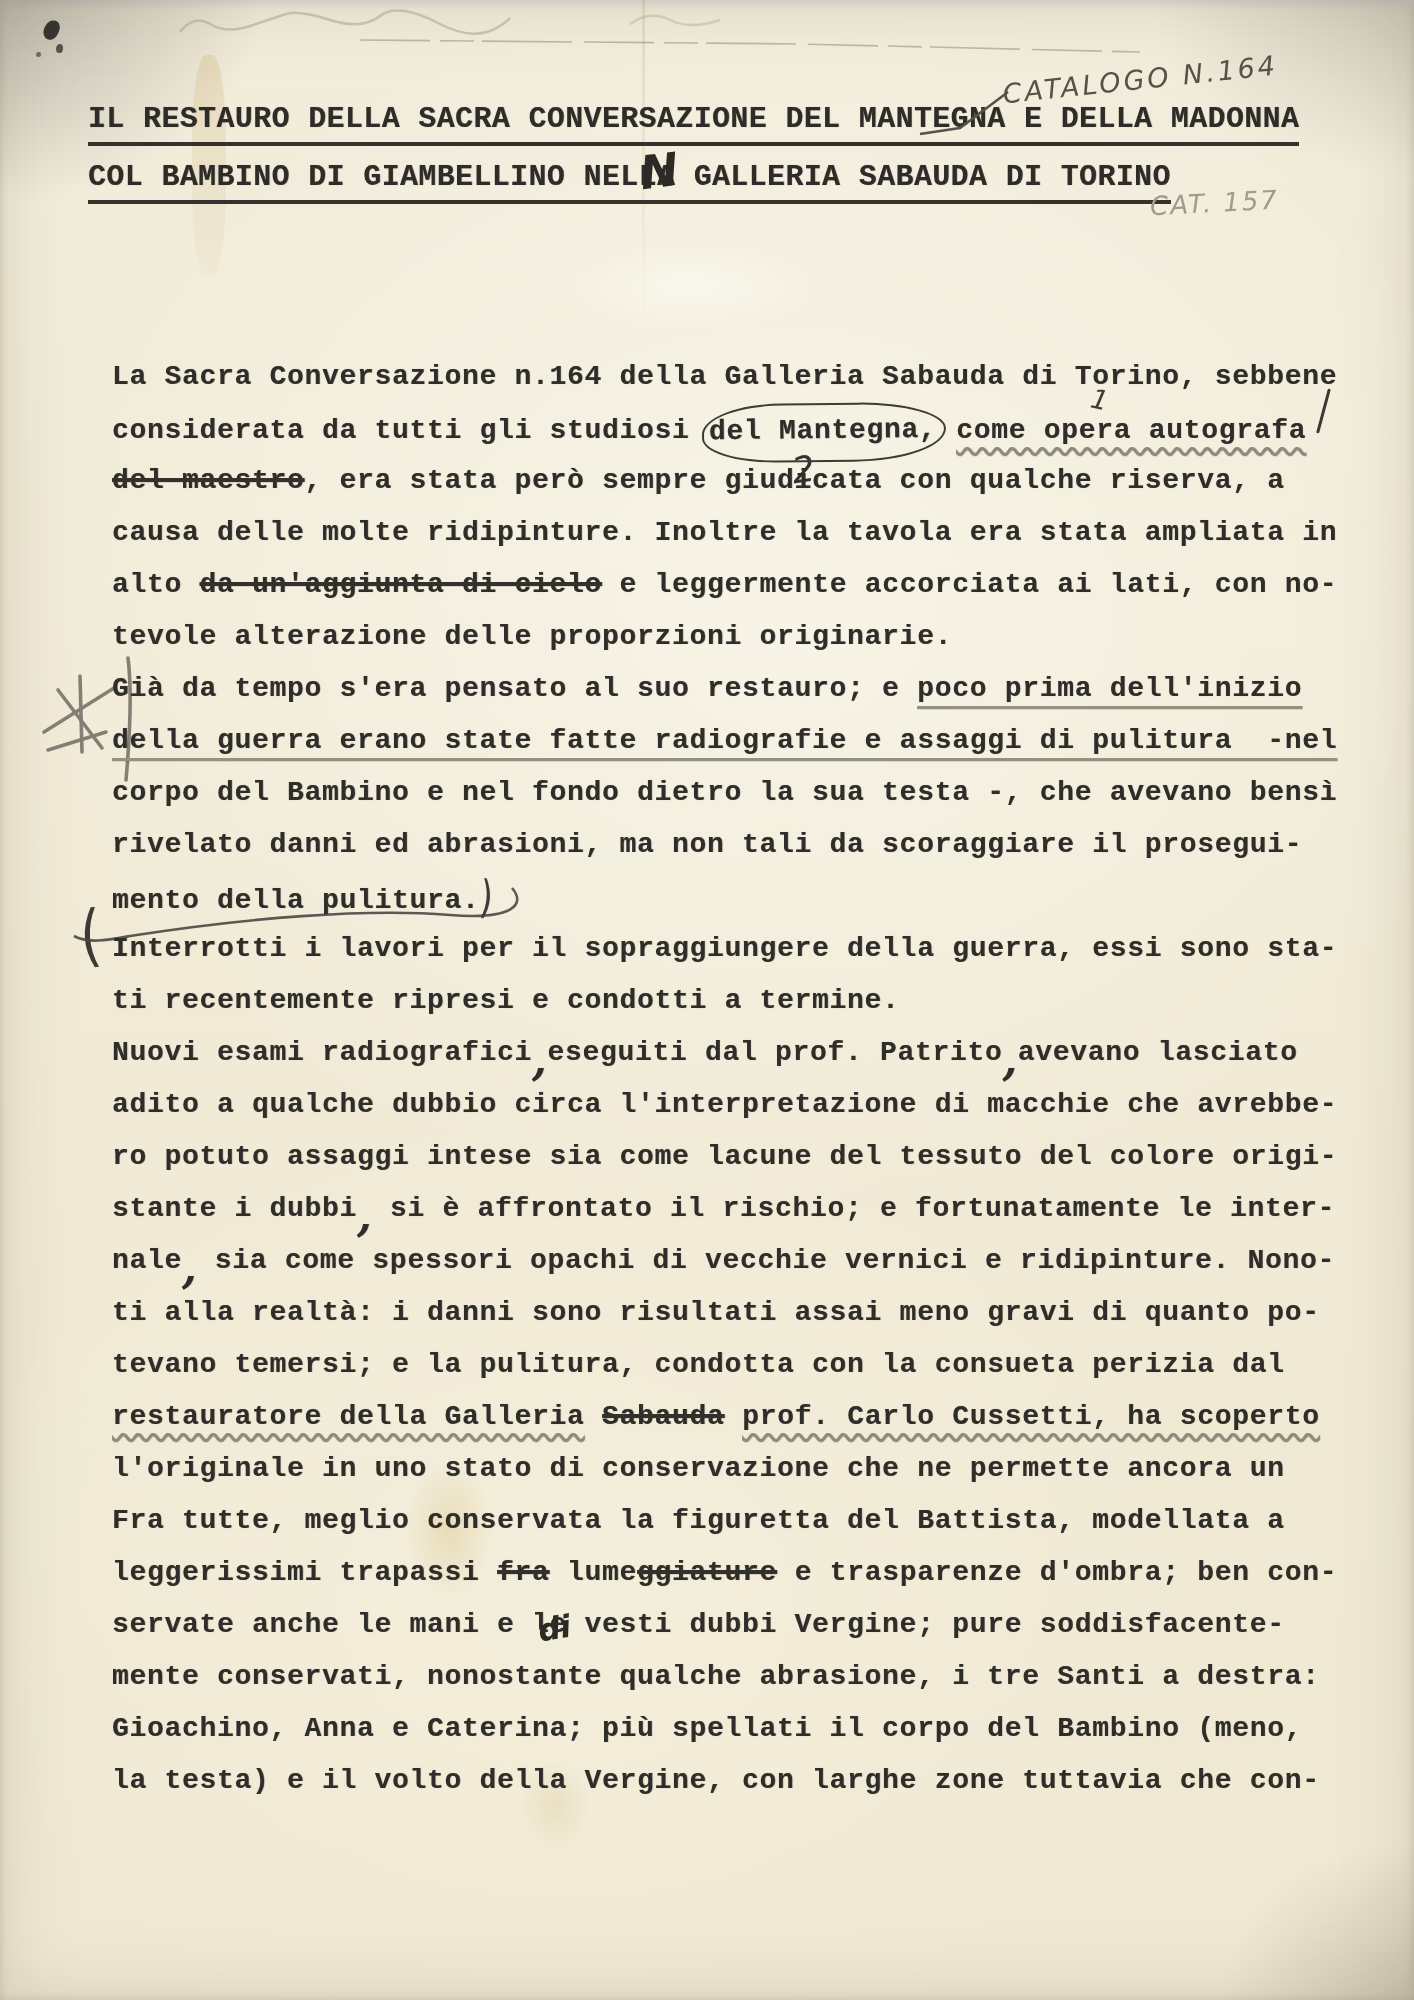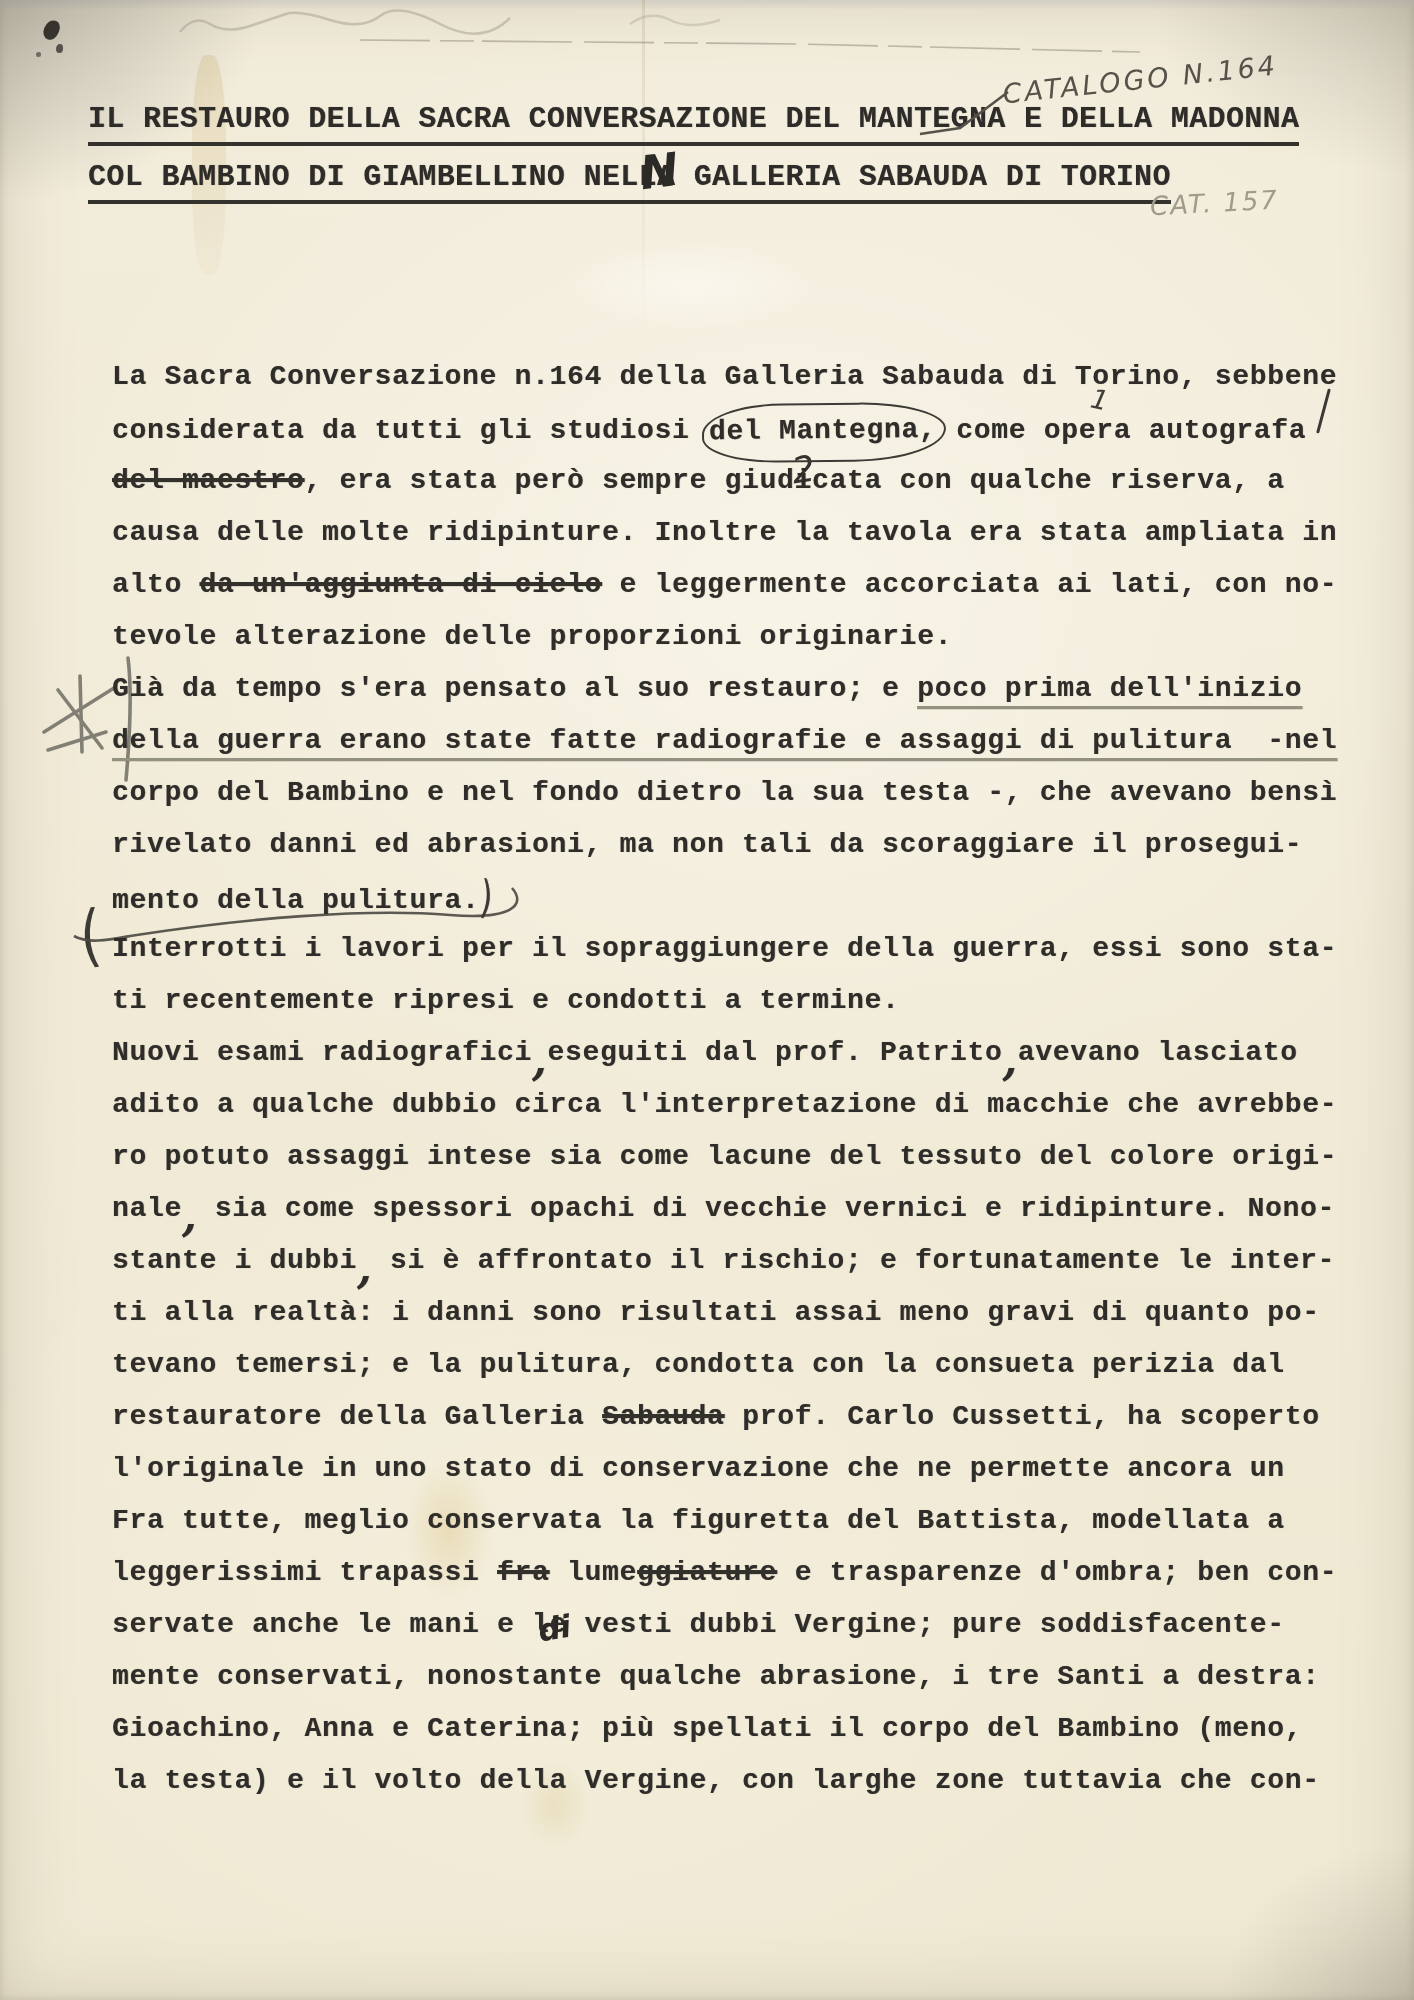--- a/index.html
+++ b/index.html
@@ -33,21 +33,21 @@
          font-size:30px;font-weight:700;letter-spacing:.35px;color:#2e2c28;
          text-shadow:.4px .3px .7px rgba(35,33,28,.5);}
   .tline{display:inline-block;border-bottom:4px solid #34322c;padding-bottom:6px;margin-bottom:14px;white-space:pre;}
   .body-text{position:absolute;left:112px;top:351px;width:1270px;
          font-size:28px;font-weight:700;letter-spacing:.7px;color:#2f2d29;
          text-shadow:.4px .3px .7px rgba(35,33,28,.45);}
   .line{height:52px;line-height:52px;white-space:pre;}
 
   
   .seg-hstrike{text-decoration:line-through;text-decoration-thickness:3.5px;text-decoration-color:#33312c;}
-  .seg-wavy{text-decoration-style:wavy;text-decoration-color:#8e8b7d;text-decoration-thickness:2.5px;text-underline-offset:9px;}
+  .seg-wavy{text-decoration:underline;text-decoration-style:wavy;text-decoration-color:#8e8b7d;text-decoration-thickness:2.5px;text-underline-offset:9px;}
   .seg-uline{text-decoration:underline;text-decoration-style:solid;text-decoration-color:#93917f;text-decoration-thickness:3px;text-underline-offset:10px;margin-top:8px;}
   .seg-circle{display:inline-block;border:2.5px solid #3d3b36;border-bottom-width:2px;
       border-radius:48% 52% 55% 45% / 75% 65% 80% 60%;
       padding:0 7px 3px 5px;margin:0 -7px 0 -5px;transform:rotate(-.6deg);}
   .seg-handparen{font-family:"DejaVu Sans",sans-serif;display:inline-block;transform:scaleY(1.4) rotate(7deg);
       font-size:32px;font-weight:400;color:#3c3a35;}
   .seg-handc{font-family:"DejaVu Serif",serif;font-style:italic;font-size:42px;line-height:0;
       vertical-align:-15px;color:#2f2d29;}
 
   
@@ -127,22 +127,22 @@
       <div class="line"><span>Già da tempo s'era pensato al suo restauro; e </span><span class="seg-uline">poco prima dell'inizio</span></div>
       <div class="line"><span class="seg-uline">della guerra erano state fatte radiografie e assaggi di pulitura  -nel</span></div>
       <div class="line"><span>corpo del Bambino e nel fondo dietro la sua testa -, che avevano bensì</span></div>
       <div class="line"><span>rivelato danni ed abrasioni, ma non tali da scoraggiare il prosegui-</span></div>
       <div class="line"><span>mento della pulitura.</span><span class="seg-handparen">)</span></div>
       <div class="line"><span>Interrotti i lavori per il sopraggiungere della guerra, essi sono sta-</span></div>
       <div class="line"><span>ti recentemente ripresi e condotti a termine.</span></div>
       <div class="line"><span>Nuovi esami radiografici</span><span class="seg-handc">,</span><span>eseguiti dal prof. Patrito</span><span class="seg-handc">,</span><span>avevano lasciato</span></div>
       <div class="line"><span>adito a qualche dubbio circa l'interpretazione di macchie che avrebbe-</span></div>
       <div class="line"><span>ro potuto assaggi intese sia come lacune del tessuto del colore origi-</span></div>
+      <div class="line"><span>stante i dubbi</span><span class="seg-handc">,</span><span> si è affrontato il rischio; e fortunatamente le inter-</span></div>
       <div class="line"><span>nale</span><span class="seg-handc">,</span><span> sia come spessori opachi di vecchie vernici e ridipinture. Nono-</span></div>
-      <div class="line"><span>stante i dubbi</span><span class="seg-handc">,</span><span> si è affrontato il rischio; e fortunatamente le inter-</span></div>
       <div class="line"><span>ti alla realtà: i danni sono risultati assai meno gravi di quanto po-</span></div>
       <div class="line"><span>tevano temersi; e la pulitura, condotta con la consueta perizia dal</span></div>
       <div class="line"><span class="seg-wavy">restauratore della Galleria</span><span> </span><span class="seg-hstrike">Sabauda</span><span> </span><span class="seg-wavy">prof. Carlo Cussetti, ha scoperto</span></div>
       <div class="line"><span>l'originale in uno stato di conservazione che ne permette ancora un</span></div>
       <div class="line"><span>Fra tutte, meglio conservata la figuretta del Battista, modellata a</span></div>
       <div class="line"><span>leggerissimi trapassi </span><span class="seg-hstrike">fra</span><span> lume</span><span class="seg-hstrike">ggiature</span><span> e trasparenze d'ombra; ben con-</span></div>
       <div class="line"><span>servate anche le mani e le vesti dubbi Vergine; pure soddisfacente-</span></div>
       <div class="line"><span>mente conservati, nonostante qualche abrasione, i tre Santi a destra:</span></div>
       <div class="line"><span>Gioachino, Anna e Caterina; più spellati il corpo del Bambino (meno,</span></div>
       <div class="line"><span>la testa) e il volto della Vergine, con larghe zone tuttavia che con-</span></div>

